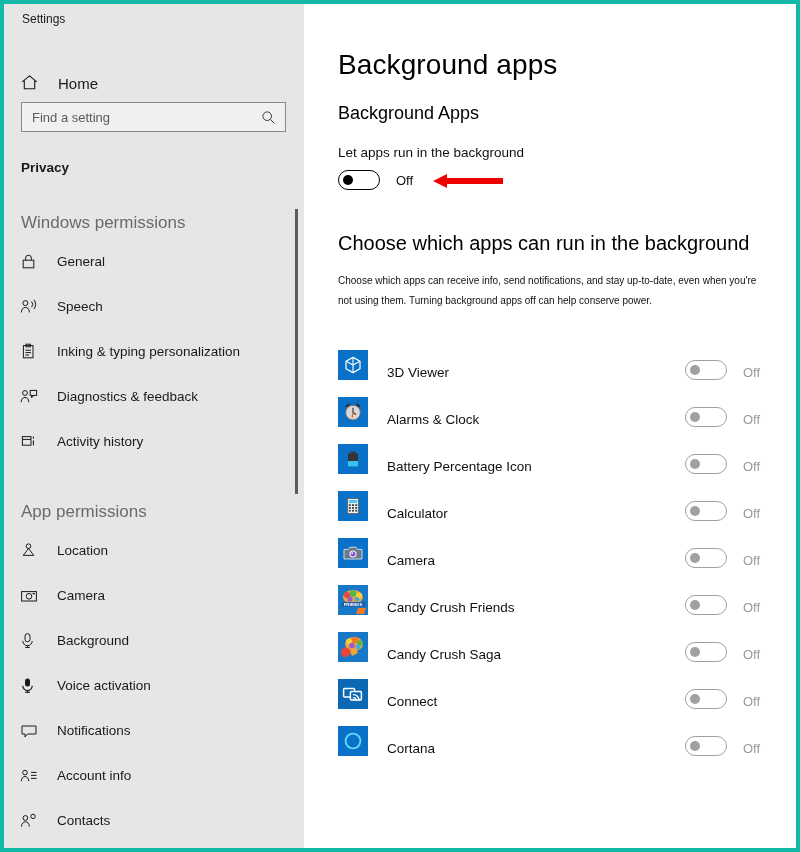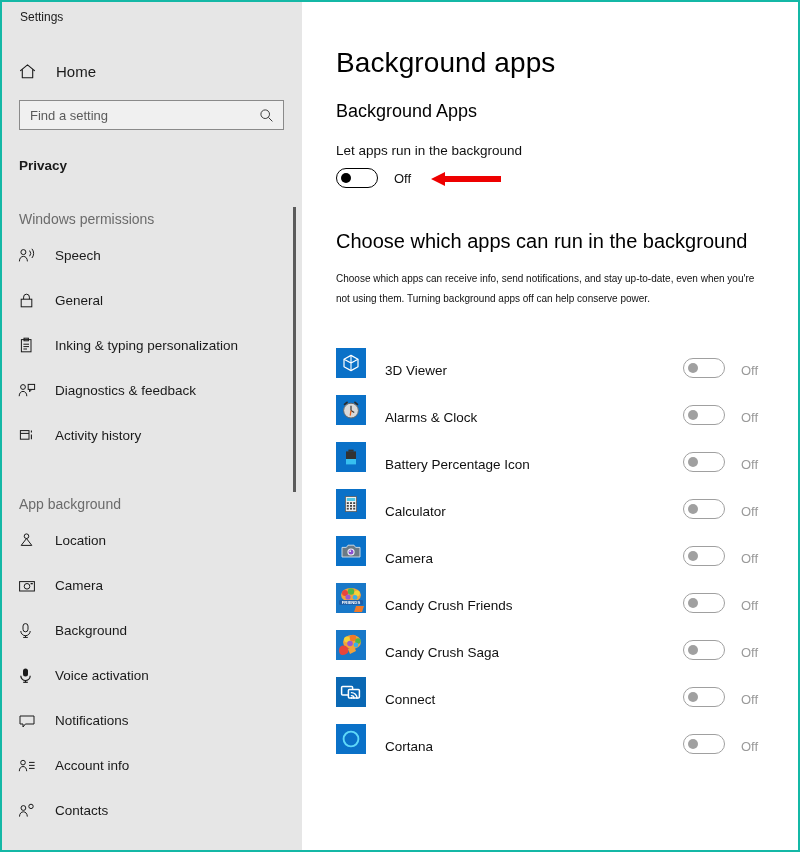--- a/index.html
+++ b/index.html
@@ -8,21 +8,21 @@
     width: 800px; height: 852px;
     font-family: "Liberation Sans", sans-serif;
     background: #ffffff;
     color: #000000;
     overflow: hidden;
   }
   #window {
     position: relative;
     width: 800px; height: 852px;
     background: #ffffff;
-    border: 2px solid #14b8a6;
+    border: 4px solid #14b8a6;
     overflow: hidden;
   }
 
   
   #sidebar {
     position: absolute;
     left: 0; top: 0;
     width: 300px; height: 852px;
     background: #e6e6e6;
     overflow: hidden;
@@ -32,21 +32,21 @@
     display: flex;
     align-items: center;
     padding-left: 18px;
   }
   #titlebar .title-text {
     font-size: 12px;
     color: #1a1a1a;
   }
   .home-row {
     display: flex;
-    align-items: center;
+    align-items: flex-end;
     height: 38px;
     margin-top: 20px;
     padding-left: 16px;
     cursor: default;
   }
   .home-row .ico { width: 30px; display:flex; align-items:center; }
   .home-row .lbl { font-size: 15px; color: #1a1a1a; margin-left: 8px; }
 
   #search-box {
     position: relative;
@@ -73,21 +73,21 @@
 
   .section-privacy {
     font-size: 13.5px;
     font-weight: bold;
     color: #1a1a1a;
     padding-left: 17px;
     margin-top: 28px;
   }
 
   .group-header {
-    font-size: 14px;
+    font-size: 17px;
     color: #6b6b6b;
     padding-left: 17px;
     margin-top: 38px;
     margin-bottom: 6px;
   }
   .nav-item {
     display: flex;
     align-items: center;
     height: 45px;
     padding-left: 16px;
@@ -284,38 +284,38 @@
         </svg>
       </span>
     </div>
 
     <div class="section-privacy">Privacy</div>
 
     <div class="group-header">Windows permissions</div>
 
     <div class="nav-item">
       <span class="ico">
+        <svg width="17" height="17" viewBox="0 0 17 17">
+          <rect x="3.2" y="7.2" width="10.6" height="7.6" fill="none" stroke="#1a1a1a" stroke-width="1"></rect>
+          <path d="M5.6 7.2 V5.1 a2.9 2.9 0 0 1 5.8 0 V7.2" fill="none" stroke="#1a1a1a" stroke-width="1"></path>
+        </svg>
+      </span>
+      <span class="lbl">General</span>
+    </div>
+
+    <div class="nav-item">
+      <span class="ico">
         <svg width="18" height="17" viewBox="0 0 18 17">
           <circle cx="5.4" cy="5.1" r="2.5" fill="none" stroke="#1a1a1a" stroke-width="1"></circle>
           <path d="M1.4 14.4 c0-3.2 1.8-5 4-5 s4 1.8 4 5" fill="none" stroke="#1a1a1a" stroke-width="1"></path>
           <path d="M11.6 3.6 a4.3 4.3 0 0 1 0 5.6" fill="none" stroke="#1a1a1a" stroke-width="1"></path>
           <path d="M13.9 1.8 a7 7 0 0 1 0 9.2" fill="none" stroke="#1a1a1a" stroke-width="1"></path>
         </svg>
       </span>
       <span class="lbl">Speech</span>
-    </div>
-
-    <div class="nav-item">
-      <span class="ico">
-        <svg width="17" height="17" viewBox="0 0 17 17">
-          <rect x="3.2" y="7.2" width="10.6" height="7.6" fill="none" stroke="#1a1a1a" stroke-width="1"></rect>
-          <path d="M5.6 7.2 V5.1 a2.9 2.9 0 0 1 5.8 0 V7.2" fill="none" stroke="#1a1a1a" stroke-width="1"></path>
-        </svg>
-      </span>
-      <span class="lbl">General</span>
     </div>
 
     <div class="nav-item">
       <span class="ico">
         <svg width="17" height="17" viewBox="0 0 17 17">
           <rect x="3.4" y="2.6" width="9.6" height="12.2" fill="none" stroke="#1a1a1a" stroke-width="1"></rect>
           <rect x="6" y="1.2" width="4.4" height="2.6" fill="none" stroke="#1a1a1a" stroke-width="1"></rect>
           <line x1="5.4" y1="7.2" x2="11" y2="7.2" stroke="#1a1a1a" stroke-width="1"></line>
           <line x1="5.4" y1="9.6" x2="11" y2="9.6" stroke="#1a1a1a" stroke-width="1"></line>
           <line x1="5.4" y1="12" x2="9" y2="12" stroke="#1a1a1a" stroke-width="1"></line>
@@ -341,21 +341,21 @@
         <svg width="17" height="17" viewBox="0 0 17 17">
           <rect x="2.4" y="3.6" width="8.6" height="8.6" fill="none" stroke="#1a1a1a" stroke-width="1"></rect>
           <line x1="2.4" y1="6.4" x2="11" y2="6.4" stroke="#1a1a1a" stroke-width="1"></line>
           <line x1="13.4" y1="3.6" x2="13.4" y2="5.4" stroke="#1a1a1a" stroke-width="1.1"></line>
           <line x1="13.4" y1="7.4" x2="13.4" y2="12.2" stroke="#1a1a1a" stroke-width="1.1"></line>
         </svg>
       </span>
       <span class="lbl">Activity history</span>
     </div>
 
-    <div class="group-header">App background</div>
+    <div class="group-header">App permissions</div>
 
     <div class="nav-item">
       <span class="ico">
         <svg width="17" height="17" viewBox="0 0 17 17">
           <circle cx="8.5" cy="4.2" r="2.3" fill="none" stroke="#1a1a1a" stroke-width="1"></circle>
           <path d="M3.2 13.4 L8.5 6.5 L13.8 13.4 Z" fill="none" stroke="#1a1a1a" stroke-width="1"></path>
         </svg>
       </span>
       <span class="lbl">Location</span>
     </div>

